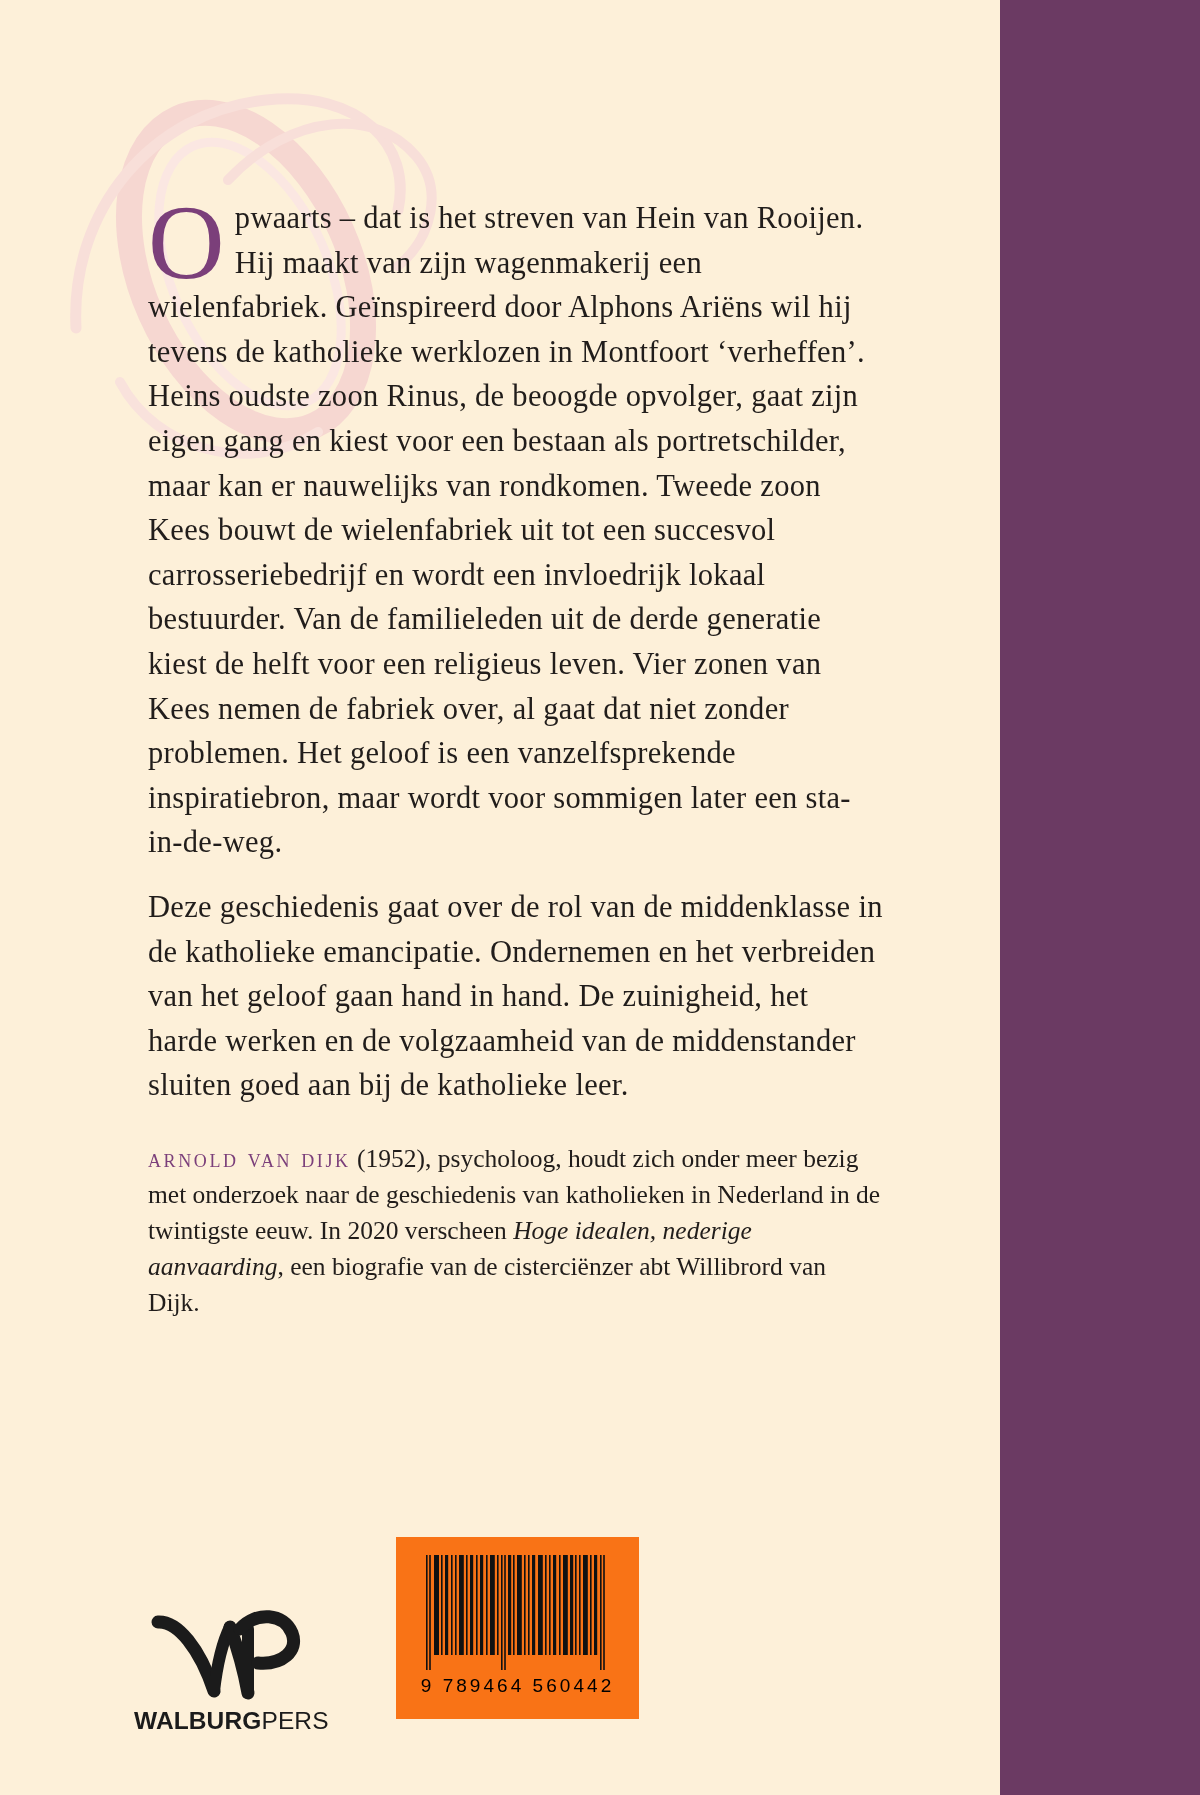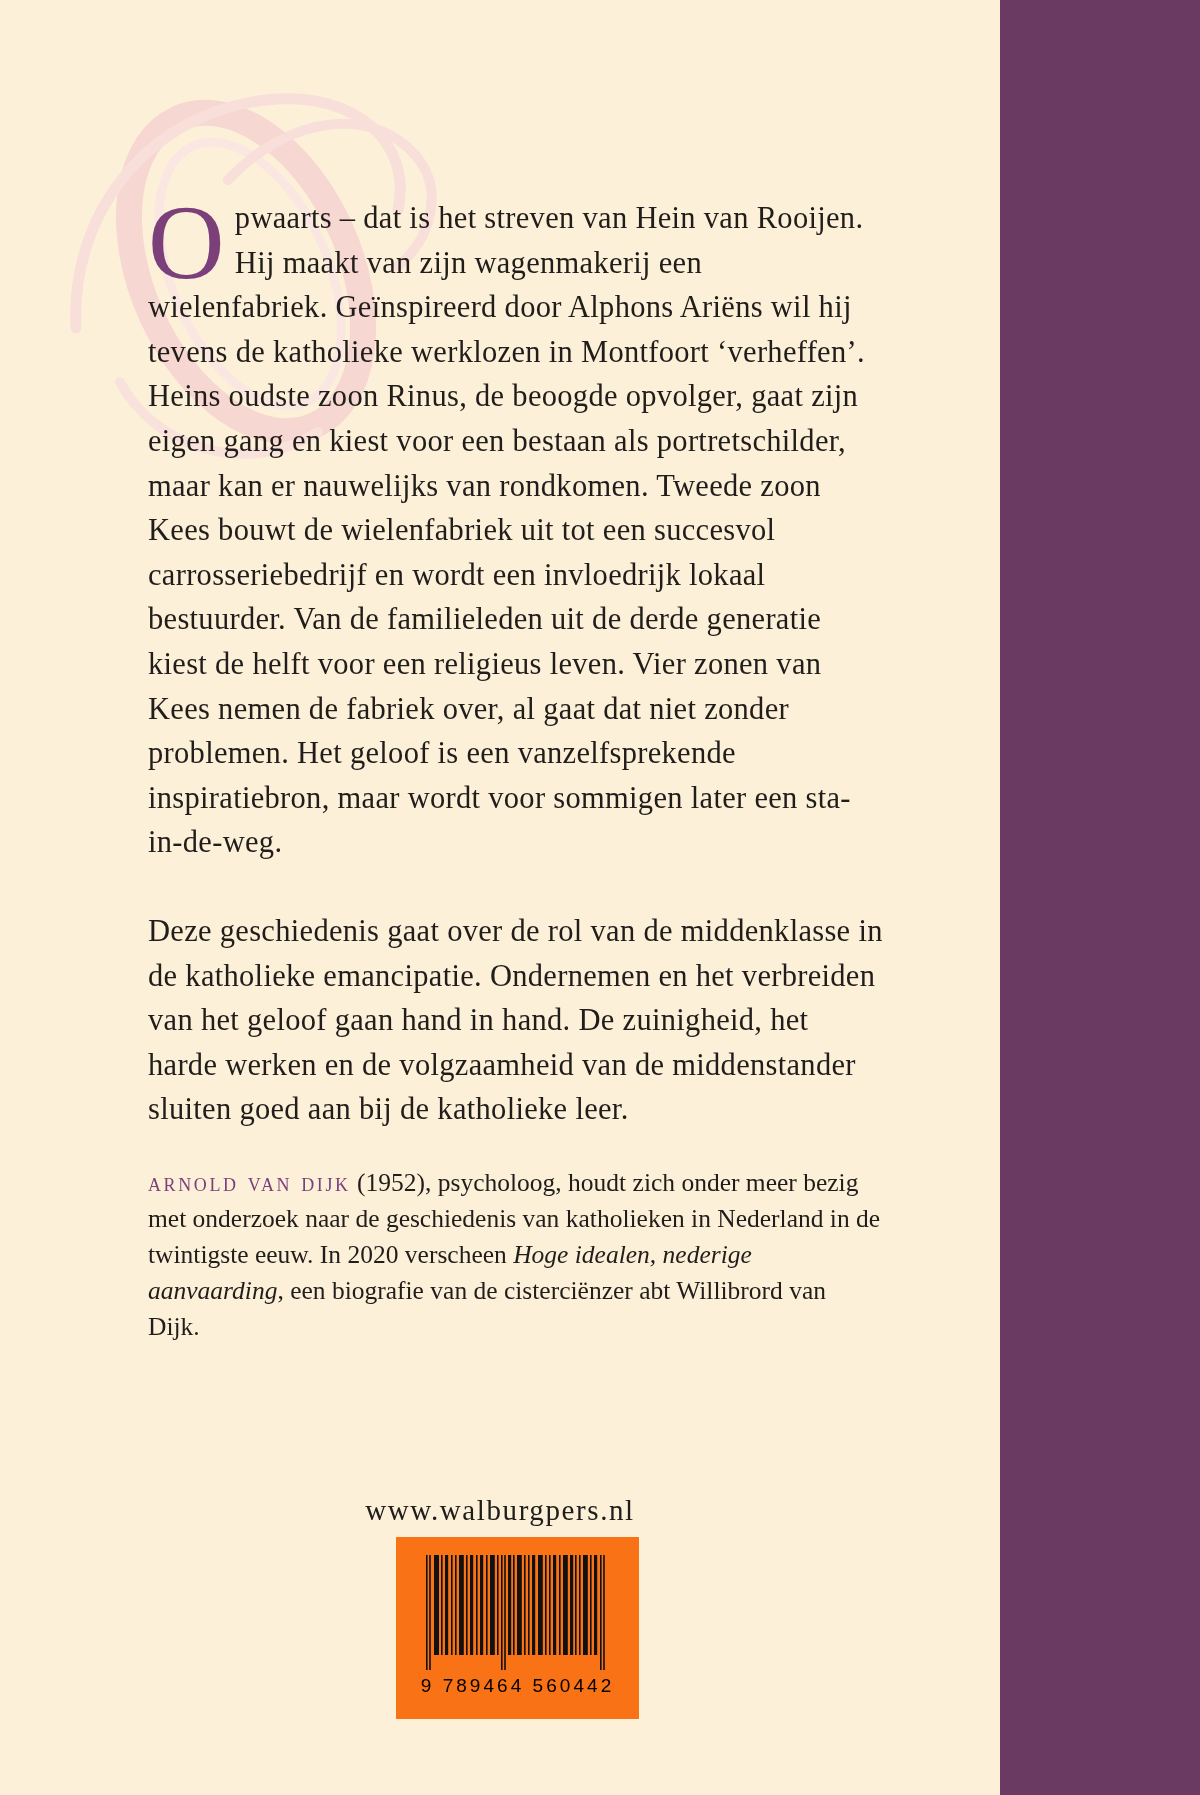--- a/index.html
+++ b/index.html
@@ -67,21 +67,21 @@
     float: left;
     font-size: 106px;
     line-height: 0.78;
     color: #7B3F7A;
     font-family: "Liberation Serif", serif;
     margin: 6px 10px 0 0;
     font-weight: normal;
   }
 
   #blurb-2 {
-    margin-top: 44px;
+    margin-top: 20px;
   }
 
   
   #bio {
     margin-top: 33px;
     font-size: 25.5px;
     line-height: 36px;
     color: #211d1b;
     font-family: Liberation Serif, serif;
   }
@@ -190,21 +190,20 @@
   <div id="content">
 
     <p class="blurb" id="blurb-1"><span id="dropcap" style="color: rgb(123, 63, 122);">O</span><span>pwaarts – dat is het streven van Hein van Rooijen. Hij maakt van zijn wagenmakerij een wielenfabriek. Geïnspireerd door Alphons Ariëns wil hij tevens de katholieke werklozen in Montfoort ‘verheffen’. Heins oudste zoon Rinus, de beoogde opvolger, gaat zijn eigen gang en kiest voor een bestaan als portretschilder, maar kan er nauwelijks van rondkomen. Tweede zoon Kees bouwt de wielenfabriek uit tot een succesvol carrosseriebedrijf en wordt een invloedrijk lokaal bestuurder. Van de familieleden uit de derde generatie kiest de helft voor een religieus leven. Vier zonen van Kees nemen de fabriek over, al gaat dat niet zonder problemen. Het geloof is een vanzelfsprekende inspiratiebron, maar wordt voor sommigen later een sta-in-de-weg.</span></p>
 
     <p class="blurb" id="blurb-2">Deze geschiedenis gaat over de rol van de middenklasse in de katholieke emancipatie. Ondernemen en het verbreiden van het geloof gaan hand in hand. De zuinigheid, het harde werken en de volgzaamheid van de middenstander sluiten goed aan bij de katholieke leer.</p>
 
     <p id="bio"><span id="author-name" style="color: rgb(123, 63, 122);">Arnold van Dijk</span><span> (1952), psycholoog, houdt zich onder meer bezig met onderzoek naar de geschiedenis van katholieken in Nederland in de twintigste eeuw. In 2020 verscheen </span><span class="italic-title">Hoge idealen, nederige aanvaarding</span><span>, een biografie van de cisterciënzer abt Willibrord van Dijk.</span></p>
 
   </div>
 
-  <div id="website">www.walburgpers.nl</div>
 
   <div id="barcode-box">
     <svg id="barcode-bars" viewBox="0 0 185 115" preserveAspectRatio="none" xmlns="http://www.w3.org/2000/svg" aria-hidden="true">
       <g fill="#111111">
         <rect x="0" y="0" width="1.6" height="115"></rect>
         <rect x="3.2" y="0" width="1.6" height="115"></rect>
         <rect x="8" y="0" width="5" height="100"></rect>
         <rect x="15" y="0" width="1.6" height="100"></rect>
         <rect x="19" y="0" width="3.2" height="100"></rect>
         <rect x="25" y="0" width="1.6" height="100"></rect>
@@ -237,14 +236,30 @@
         <rect x="157" y="0" width="4.8" height="100"></rect>
         <rect x="164" y="0" width="1.6" height="100"></rect>
         <rect x="168" y="0" width="3.2" height="100"></rect>
         <rect x="174" y="0" width="1.6" height="115"></rect>
         <rect x="177.2" y="0" width="1.6" height="115"></rect>
       </g>
     </svg>
     <div id="barcode-digits">9 789464 560442</div>
   </div>
 
+  <div id="logo">
+    <svg id="logo-mark" viewBox="0 0 160 100" xmlns="http://www.w3.org/2000/svg" aria-hidden="true">
+      <g fill="none" stroke="#1b1b1b" stroke-linecap="round" stroke-linejoin="round">
+
+        <path d="M 14 17 C 34 16 56 44 70 86" stroke-width="13"></path>
+
+        <path d="M 70 86 C 74 52 80 34 86 22" stroke-width="12"></path>
+
+        <path d="M 86 22 C 94 44 100 66 104 88" stroke-width="13"></path>
+
+        <path d="M 104 88 C 104 58 104 38 104 24" stroke-width="12"></path>
+        <path d="M 96 24 C 112 6 140 8 148 28 C 155 46 138 60 114 58" stroke-width="13"></path>
+      </g>
+    </svg>
+    <div id="logo-wordmark"><span id="logo-word-1">WALBURG</span><span id="logo-word-2">PERS</span></div>
+  </div>
 
 </div>
 
 </body></html>

